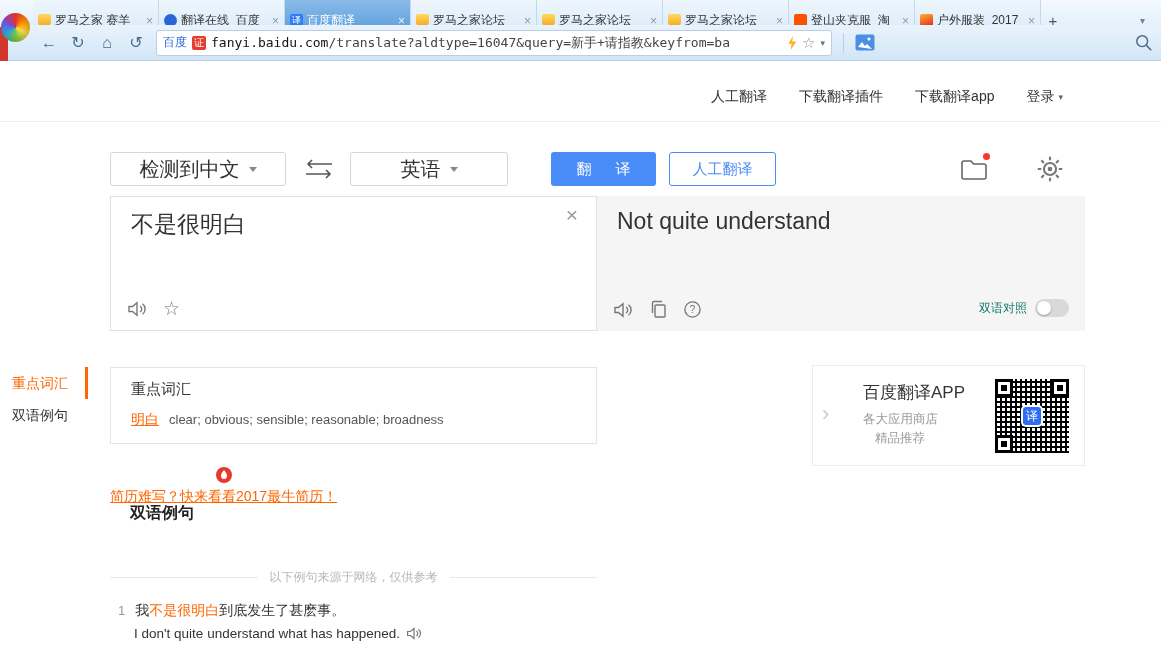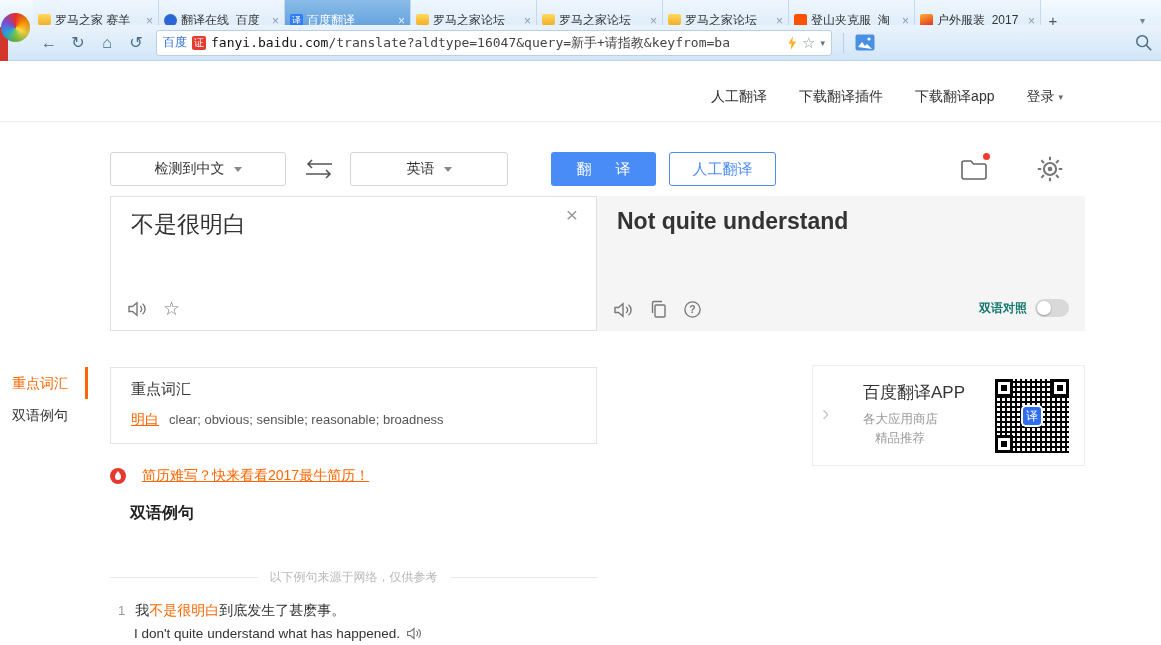--- a/index.html
+++ b/index.html
@@ -54,58 +54,58 @@
   .site-header { position:absolute; top:0; left:0; right:0; height:61px; border-bottom:1px solid #ececec; }
   .logo { position:absolute; left:110px; top:12px; display:flex; align-items:center; }
   .logo .bai, .logo .du { font-size:30px; font-weight:bold; color:#2a2fd4; }
   .logo .suffix { font-size:25px; font-weight:bold; color:#e4393c; margin-left:3px; }
   .site-nav { position:absolute; right:98px; top:27px; display:flex; gap:32px; font-size:14px; color:#333; align-items:center; }
   .nav-item { display:flex; align-items:center; }
   .nav-caret { font-size:9px; color:#666; margin-left:4px; }
 
   .lang-select { position:absolute; top:91px; height:34px; border:1px solid #d5d5d5; border-radius:3px;
                  background:#fff; display:flex; align-items:center; justify-content:center; gap:9px;
-                 font-size:14px; color:#333; }
+                 font-size:20px; color:#333; }
   .lang-src { left:110px; width:176px; }
   .lang-tgt { left:350px; width:158px; }
   .caret-down { width:0; height:0; border:4px solid transparent; border-top:5px solid #888; margin-top:5px; }
   .swap { position:absolute; left:302px; top:98px; }
   .btn-translate { position:absolute; left:551px; top:91px; width:105px; height:34px; background:#4a8cf7;
                    color:#fff; font-size:15px; border-radius:3px; display:flex; align-items:center;
                    justify-content:center; letter-spacing:10px; text-indent:10px; }
   .btn-human { position:absolute; left:669px; top:91px; width:107px; height:34px; background:#fff;
                color:#4a8cf7; border:1px solid #4a8cf7; border-radius:3px; font-size:15px;
                display:flex; align-items:center; justify-content:center; }
   .tool-folder { position:absolute; left:960px; top:96px; width:30px; height:26px; }
   .red-dot { position:absolute; right:0; top:-4px; width:7px; height:7px; background:#f4392e; border-radius:50%; }
   .tool-gear { position:absolute; left:1036px; top:94px; width:28px; height:28px; }
 
   .panel { position:absolute; top:135px; height:135px; }
   .src-panel { left:110px; width:487px; background:#fff; border:1px solid #e0e0e0; }
-  .dst-panel { left:597px; width:488px; background:#f5f5f5;font-weight:bold; }
+  .dst-panel { left:597px; width:488px; background:#f5f5f5; }
   .big-text { position:absolute; left:20px; top:12px; font-size:23px; color:#333; }
   .clear-x { position:absolute; right:18px; top:6px; font-size:21px; color:#999; }
   .panel-tools { position:absolute; left:16px; bottom:12px; display:flex; gap:16px; align-items:center; }
   .panel-star { font-size:19px; color:#777; line-height:1; }
   .bilingual { position:absolute; right:16px; bottom:14px; display:flex; align-items:center; gap:8px;
                font-size:12px; color:#0f766e; }
   .toggle { width:34px; height:18px; background:#d9d9d9; border-radius:9px; position:relative; }
   .knob { position:absolute; left:2px; top:2px; width:14px; height:14px; background:#fff; border-radius:50%;
           box-shadow:0 1px 2px rgba(0,0,0,.3); }
 
   .side-nav { position:absolute; left:12px; top:306px; width:76px; font-size:14px; }
   .side-item { height:32px; line-height:32px; color:#333; border-right:3px solid transparent; }
   .side-item.active { color:#f60; border-right-color:#f60; }
 
   .kw-card { position:absolute; left:110px; top:306px; width:487px; height:77px; border:1px solid #e5e5e5; background:#fff; }
   .kw-title { position:absolute; left:20px; top:12px; font-size:15px; color:#333; }
   .kw-entry { position:absolute; left:20px; top:43px; font-size:13px; color:#555; }
   .kw-word { color:#f60; text-decoration:underline; margin-right:10px; font-size:14px; }
 
-  .ad-row { position:absolute; left:110px; top:406px; display:flex; align-items:center; gap:16px; }
+  .ad-row { position:absolute; left:110px; top:406px; display:flex; align-items:center; gap:5px;flex-direction:column; }
   .ad-link { font-size:14px; color:#f60; text-decoration:underline; }
 
   .ex-title { position:absolute; left:130px; top:442px; font-size:16px; font-weight:bold; color:#222; }
   .src-note { position:absolute; left:110px; top:508px; width:487px; display:flex; align-items:center;
               gap:12px; color:#b8b8b8; font-size:12px; }
   .note-line { flex:1; height:1px; background:#e8e8e8; }
 
   .example { position:absolute; left:118px; top:541px; font-size:14px; color:#333; }
   .ex-zh { display:flex; gap:10px; align-items:baseline; }
   .ex-no { color:#999; font-size:13px; }

